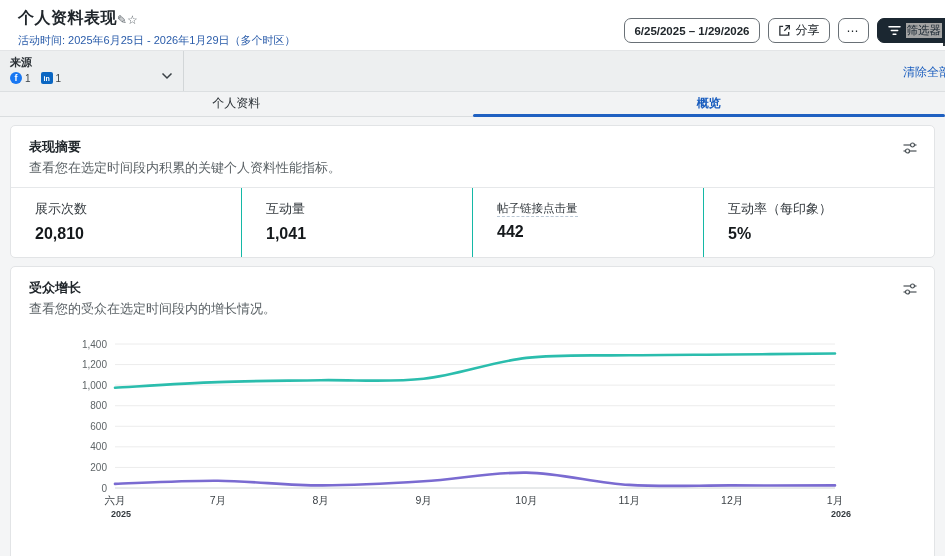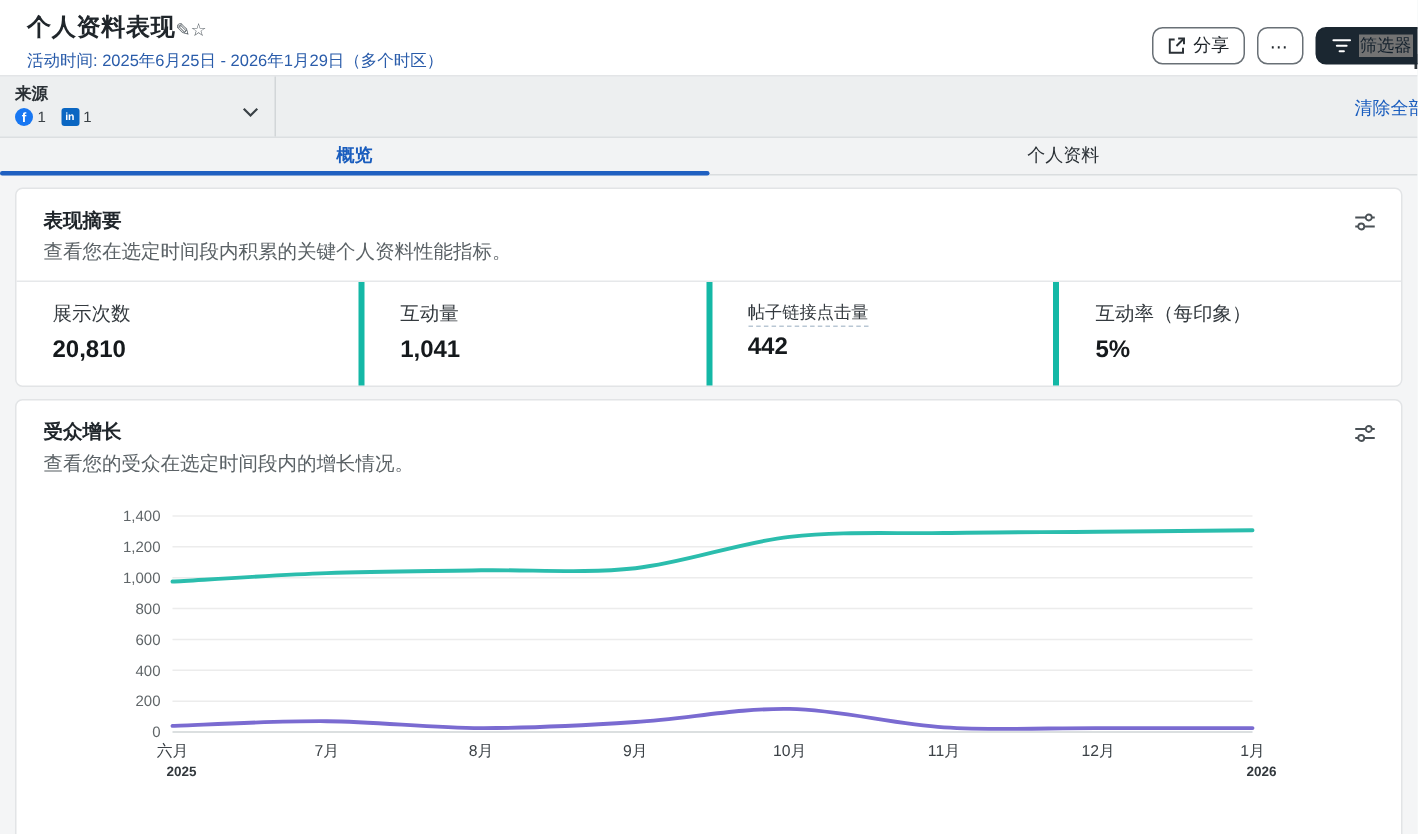--- a/index.html
+++ b/index.html
@@ -13,21 +13,21 @@
   .title-icon { font-size:12px; color:#5a6268; margin-top:2px; }
   .subtitle { font-size:11px; color:#2a5caa; margin-top:4px; display:flex; align-items:center; gap:6px;justify-content:space-between;}
   .cursor-artifact { display:inline-block; width:2px; height:10px; background:#30373c; margin-left:4px;}
   .header-buttons { position:absolute; top:18px; right:-8px; display:flex; gap:8px; align-items:center;}
   .btn { background:#fff; border:1px solid #6b7artist0; border:1px solid #697076; border-radius:7px;
     height:25px; display:flex; align-items:center; gap:5px; padding:0 9px; font-size:12px;
     color:#20262b; cursor:pointer; white-space:nowrap; }
   .btn-date { font-size:11.5px; font-weight:600; }
   .btn-more { padding:0 8px; letter-spacing:1px; }
   .btn-filter { background:#1b2731; border-color:#1b2731; color:#fff; border-radius:7px; padding:0 10px; }
-  .filter-text-highlight { background:#737373; color:#13202c; font-size:11.5px; padding:0 1px; }
+  .filter-text-highlight { background:#a3a3a3; color:#13202c; font-size:11.5px; padding:0 1px; }
 
   
   .filter-bar { background:#edeff0; height:42px; border-top:1px solid #e3e5e7;
     border-bottom:1px solid #dcdfe1; position:relative; display:flex; }
   .source-dropdown { width:184px; height:100%; border-right:1px solid #d2d6d8; padding:4px 10px 0 10px;
     position:relative; cursor:pointer; }
   .source-label { font-size:11px; font-weight:700; color:#2b3136; }
   .source-icons { display:flex; align-items:center; gap:10px; margin-top:2px; }
   .net-chip { display:flex; align-items:center; gap:3px; font-size:10px; color:#3a4146; }
   .fb-icon { width:12px; height:12px; border-radius:50%; background:#1877f2; color:#fff;
@@ -48,21 +48,21 @@
   
   .content { padding:8px 10px 0 10px; }
   .card { background:#fff; border:1px solid #e2e4e6; border-radius:5px; margin-bottom:8px; }
   .card-header { padding:12px 16px 10px 18px; position:relative; }
   .card-title { font-size:13px; font-weight:700; color:#20262b; }
   .card-desc { font-size:13px; color:#5b6principal266; color:#5b6266; margin-top:3px; }
   .sliders-btn { position:absolute; top:14px; right:16px; cursor:pointer; background:none; border:none; }
 
   .metrics-row { display:flex; border-top:1px solid #e6e8ea; }
   .metric-cell { flex:1; padding:12px 0 14px 24px; }
-  .metric-cell + .metric-cell { border-left:4px solid #14b8a6; }
+  .metric-cell + .metric-cell { border-left:1px solid #14b8a6; }
   .metric-label { font-size:13px; color:#343a3f; }
   .metric-label .tooltip-underline { font-size:11.5px; border-bottom:1px dashed #b9c7d4; padding-bottom:2px;}
   .metric-value { font-size:16px; font-weight:700; color:#15191c; margin-top:7px; }
 
   .chart-wrap { padding:8px 6px 0 4px; }
   .legend { display:flex; justify-content:center; gap:26px; padding:4px 0 12px 0; }
   .legend-item { display:flex; align-items:center; gap:6px; font-size:12px; color:#2b3136; cursor:pointer;margin-top:32px;}
   .legend-dot { width:10px; height:10px; border-radius:50%; display:inline-block; }
 
   svg text { font-family:"Liberation Sans","DejaVu Sans",sans-serif; }
@@ -74,20 +74,21 @@
   <div class="title-row">
     <span class="page-title">个人资料表现</span>
     <span class="title-icon">✎</span>
     <span class="title-icon">☆</span>
   </div>
   <div class="subtitle">
     <span>活动时间: 2025年6月25日 - 2026年1月29日（多个时区）</span>
     <span class="cursor-artifact"></span>
   </div>
   <div class="header-buttons">
+    <button class="btn btn-date">6/25/2025 – 1/29/2026</button>
     <button class="btn">
       <span style="display:flex">
         <svg width="13" height="13" viewBox="0 0 14 14">
             <path d="M5.5 2.5 H2 V12 H11.5 V8.5" fill="none" stroke="#2b3136" stroke-width="1.4"></path>
             <path d="M8 1.8 H12.2 V6" fill="none" stroke="#2b3136" stroke-width="1.4"></path>
             <line x1="12" y1="2" x2="6.8" y2="7.2" stroke="#2b3136" stroke-width="1.4"></line>
           </svg>
       </span>
       <span>分享</span>
     </button>
@@ -123,22 +124,22 @@
     <span class="chevron">
       <svg width="12" height="8" viewBox="0 0 12 8">
           <path d="M1.5 1.5 L6 6 L10.5 1.5" fill="none" stroke="#3a4146" stroke-width="1.5"></path>
         </svg>
     </span>
   </div>
   <span class="clear-all">清除全部</span>
 </div>
 
 <div class="tab-bar">
+  <div class="tab">个人资料</div>
   <div class="tab active">概览</div>
-  <div class="tab">个人资料</div>
 </div>
 
 <div class="content">
 
   <div class="card">
     <div class="card-header">
       <div class="card-title">表现摘要</div>
       <div class="card-desc">查看您在选定时间段内积累的关键个人资料性能指标。</div>
       <button class="sliders-btn">
         <span>

